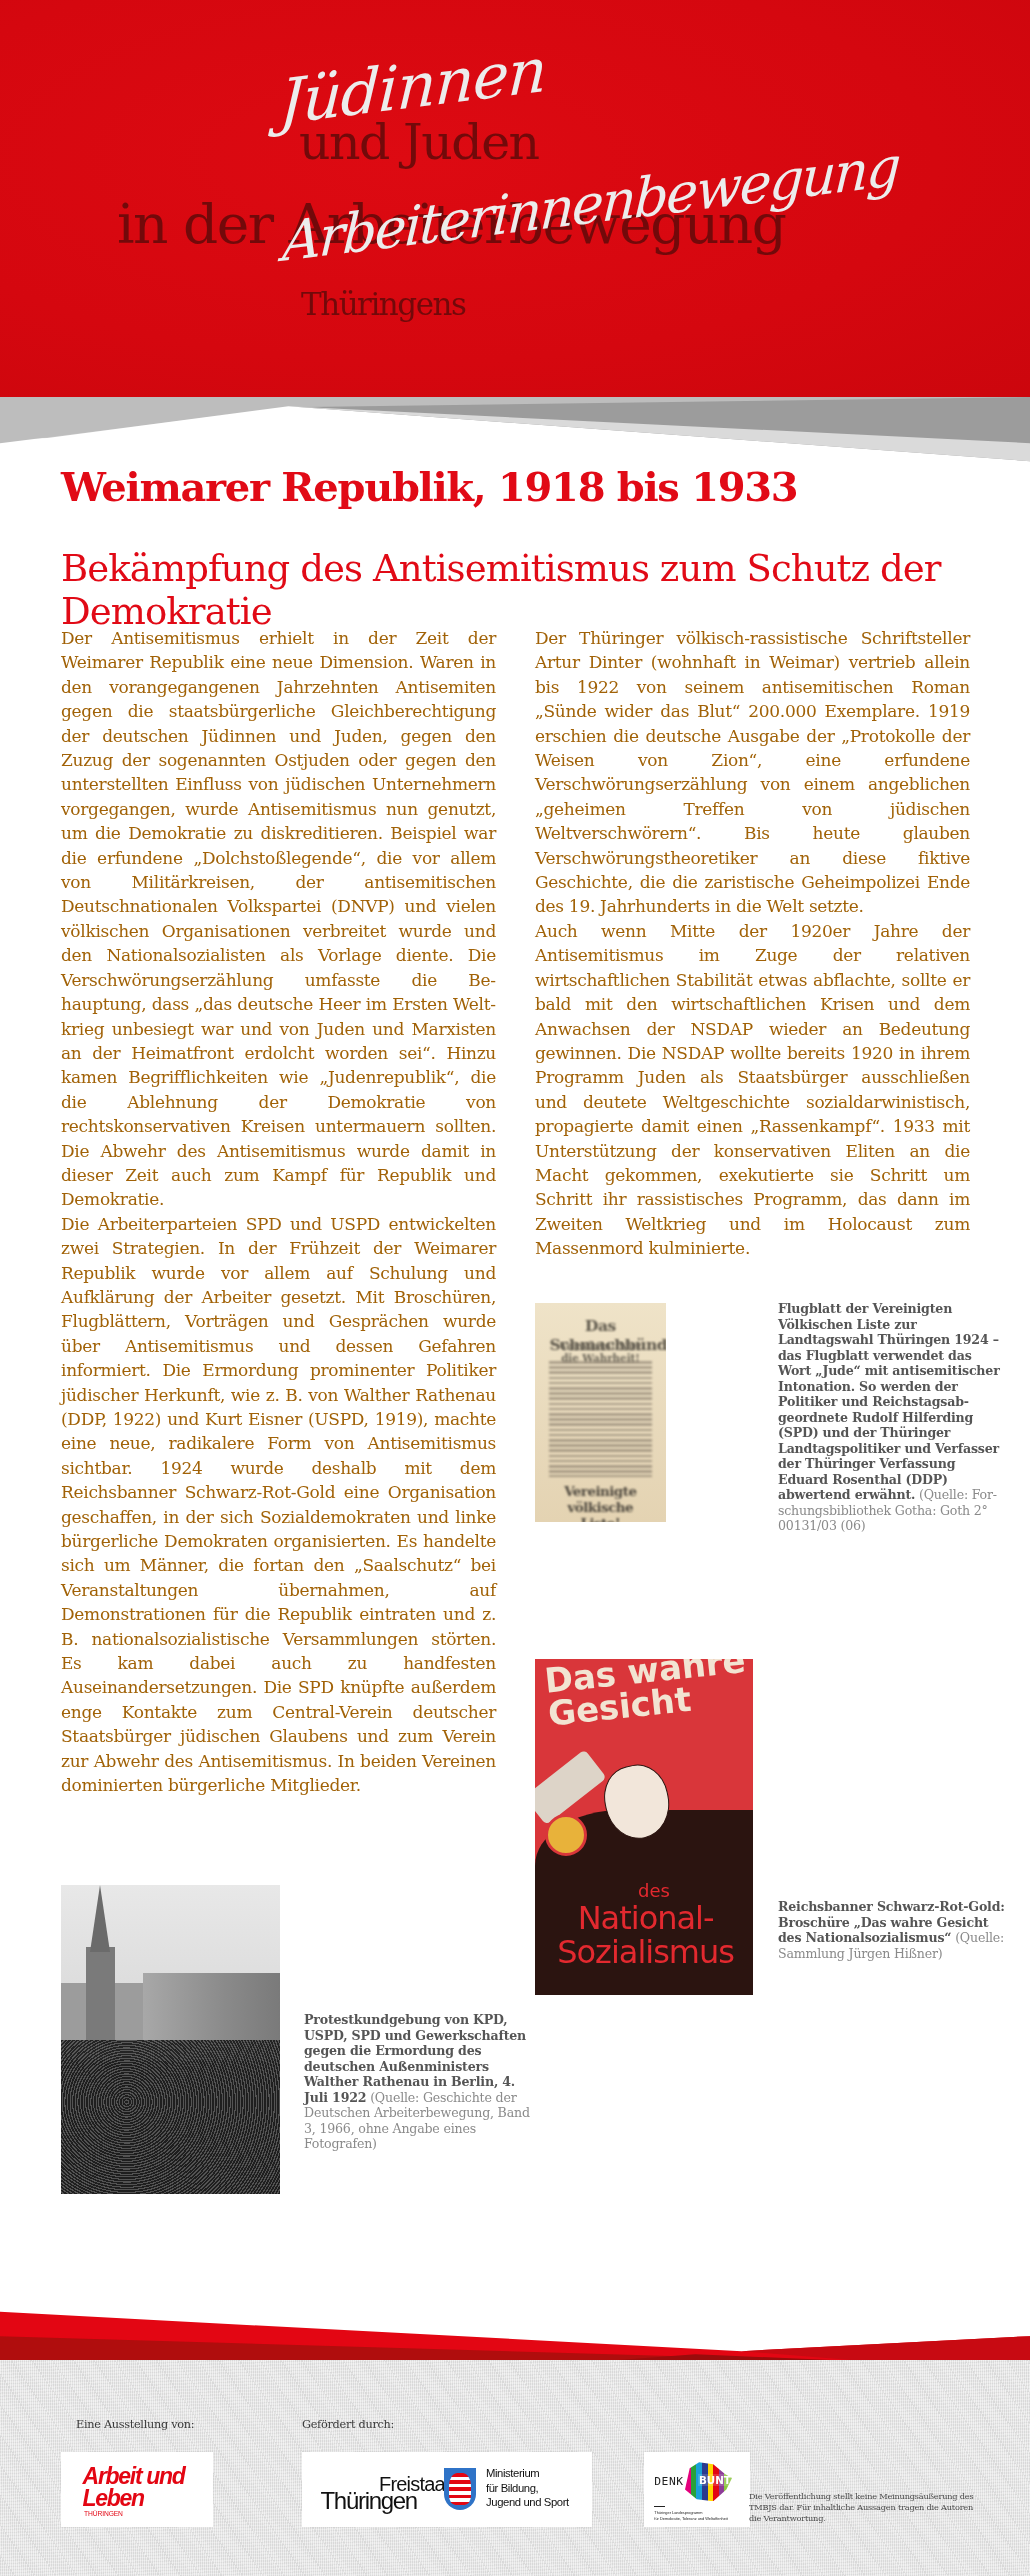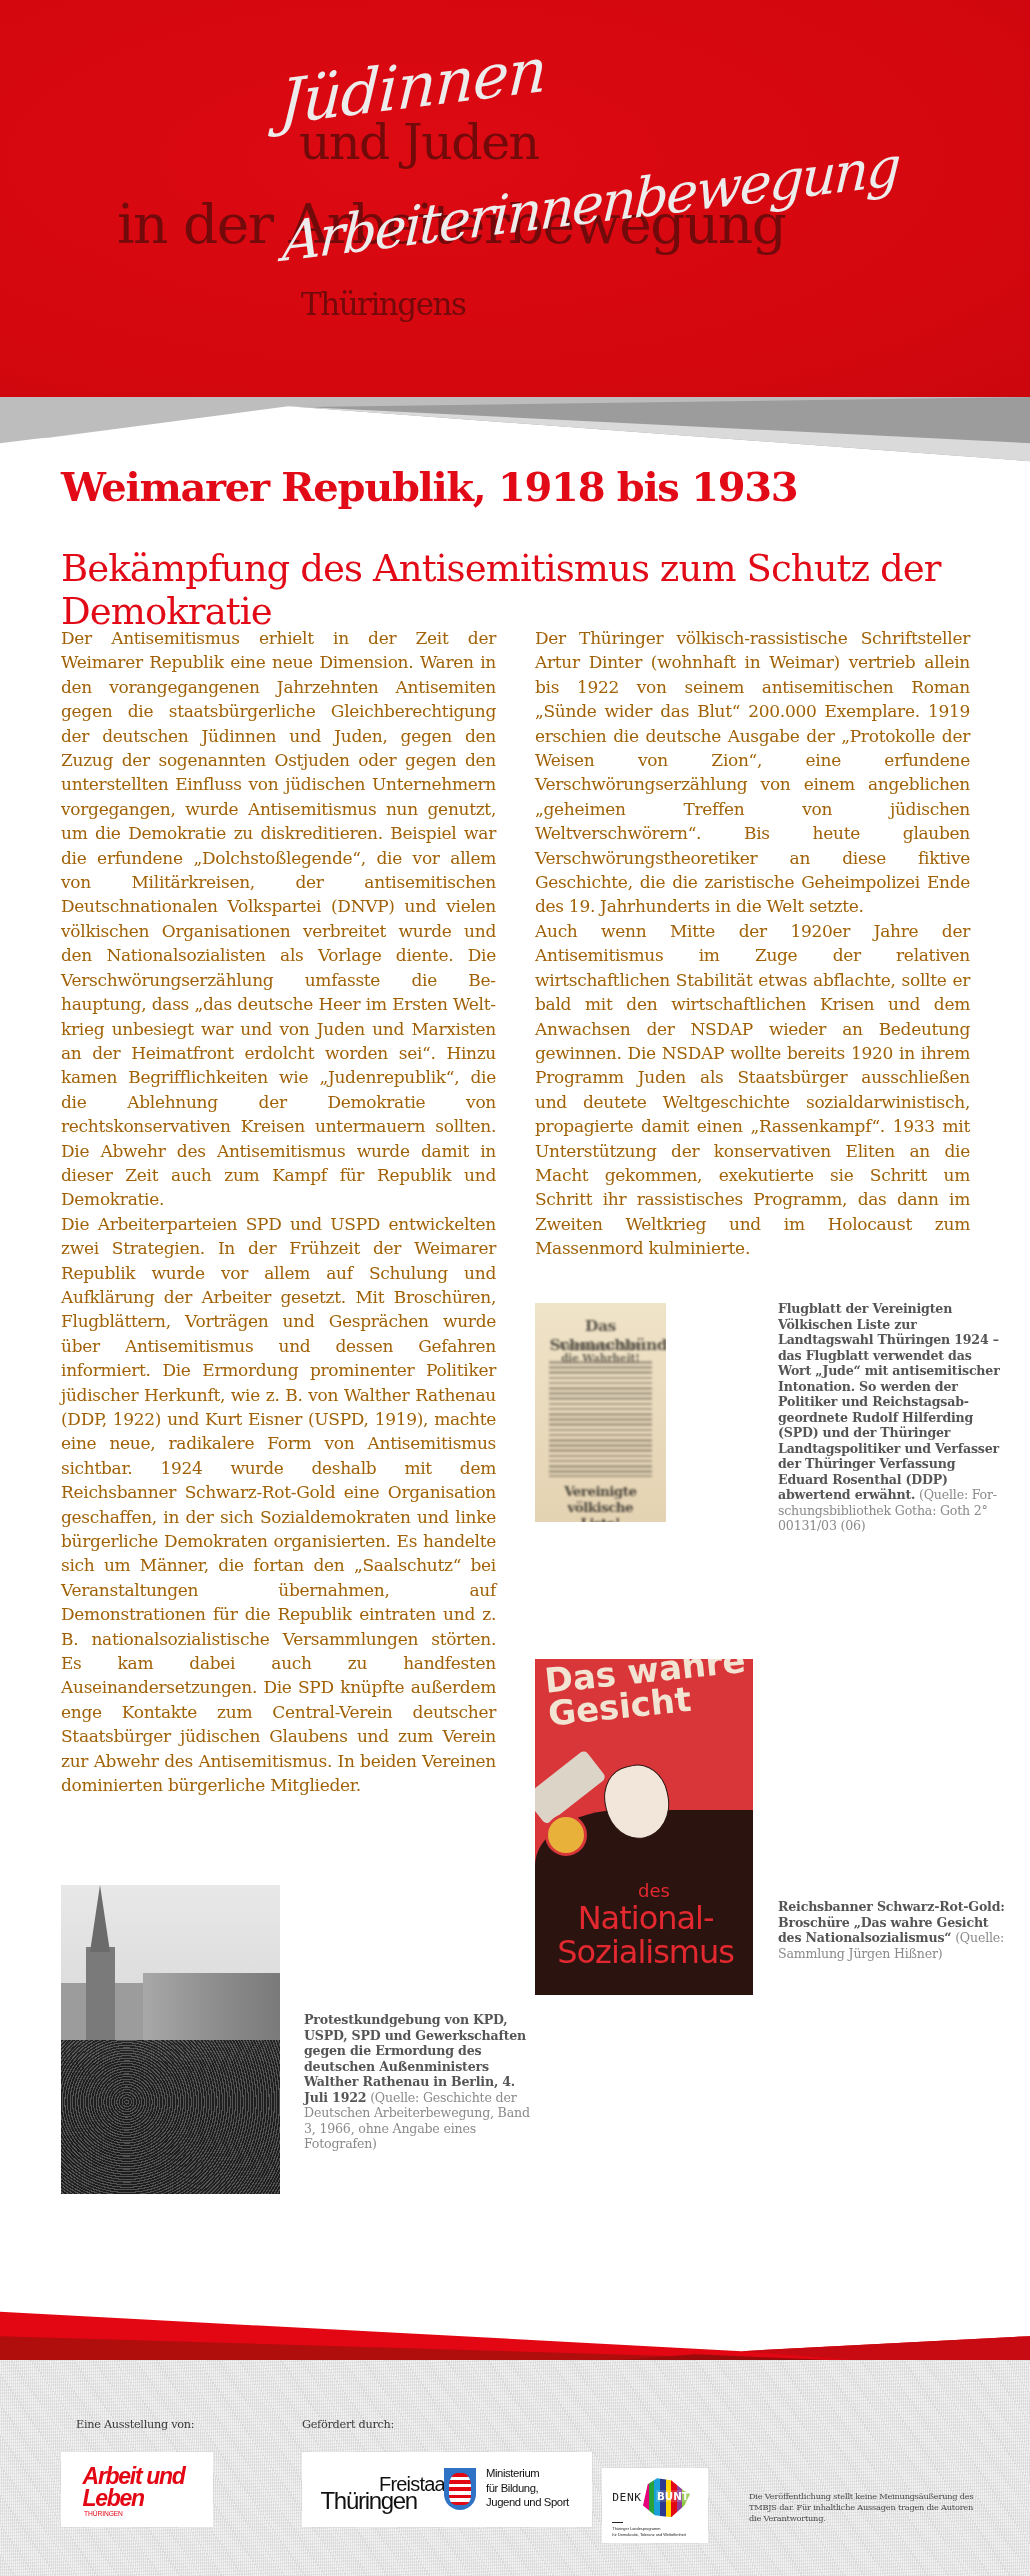--- a/index.html
+++ b/index.html
@@ -72,21 +72,21 @@
   .f-box { position: absolute; background: #ffffff; box-shadow: 0 0 1px rgba(0,0,0,0.12); }
   .logo-aul { left: 61px; top: 2452px; width: 152px; height: 75px; }
   .logo-aul .t1 { position: absolute; left: 21.6px; top: 14.4px; font-family: "Liberation Sans", sans-serif; font-style: italic; font-weight: bold; font-size: 23px; line-height: 21.6px; color: #e30613; letter-spacing: -1.3px; }
   .logo-aul .t2 { position: absolute; left: 23px; top: 58px; font-family: "Liberation Sans", sans-serif; font-size: 6.7px; color: #e30613; letter-spacing: -0.1px; }
   .logo-th { left: 302px; top: 2452px; width: 290px; height: 75px; }
   .logo-th .fs { position: absolute; left: 77px; top: 20.6px; font-family: "Liberation Sans", sans-serif; font-size: 20px; color: #111; letter-spacing: -0.8px; text-align: left; width: 50px; }
   .logo-th .th { position: absolute; left: 18.5px; top: 35px; font-family: "Liberation Sans", sans-serif; font-size: 24px; color: #111; letter-spacing: -1.3px; }
   .logo-th .crest { position: absolute; left: 142px; top: 15.5px; width: 32px; height: 42px; background: #2f73c7; border-radius: 0 0 16px 16px; overflow: hidden; }
   .logo-th .crest::before { content: ""; position: absolute; left: 5.2px; top: 5.2px; width: 21.6px; height: 32px; background: repeating-linear-gradient(180deg, #e30613 0 3.6px, #ffffff 3.6px 7.2px); border-radius: 40% 40% 30% 30%; }
   .logo-th .min { position: absolute; left: 184px; top: 14.4px; font-family: "Liberation Sans", sans-serif; font-size: 11.3px; line-height: 14.4px; color: #111; letter-spacing: -0.4px; }
-  .logo-db { left: 602px; top: 2452px; width: 106px; height: 75px; margin-top: 16px; }
+  .logo-db { left: 644px; top: 2452px; width: 106px; height: 75px; }
   .logo-db .bars { position: absolute; left: 41px; top: 10.3px; width: 47px; height: 39px; background: linear-gradient(90deg, #e5007d 0 12%, #2aa139 12% 24%, #1aa0d8 24% 36%, #2b3a8f 36% 48%, #ffd500 48% 60%, #e30613 60% 72%, #8e3c97 72% 84%, #8cc63f 84% 100%); clip-path: polygon(10% 15%, 30% 0, 60% 5%, 85% 30%, 100% 40%, 88% 70%, 60% 100%, 25% 95%, 0 70%); }
   .logo-db .denk { position: absolute; left: 10.3px; top: 23px; font-family: "DejaVu Sans Mono", monospace; font-size: 11.3px; color: #222; letter-spacing: 0.5px; }
   .logo-db .bunt { position: absolute; left: 54px; top: 21.6px; font-family: "DejaVu Sans", sans-serif; font-weight: bold; font-size: 10.3px; color: #ffffff; background: rgba(255,255,255,0.15); padding: 0 1px; }
   .logo-db .rule { position: absolute; left: 10.3px; top: 54px; width: 10.3px; height: 1px; background: #222; }
   .logo-db .sm { position: absolute; left: 10.3px; top: 58px; font-family: "Liberation Sans", sans-serif; font-size: 3.9px; line-height: 5.7px; color: #222; white-space: nowrap; }
   .disclaimer { position: absolute; left: 749px; top: 2491px; width: 227px; font-size: 8.2px; line-height: 10.8px; color: #4a4a4a; letter-spacing: -0.2px; }
 </style>
 </head>
 <body>
 

